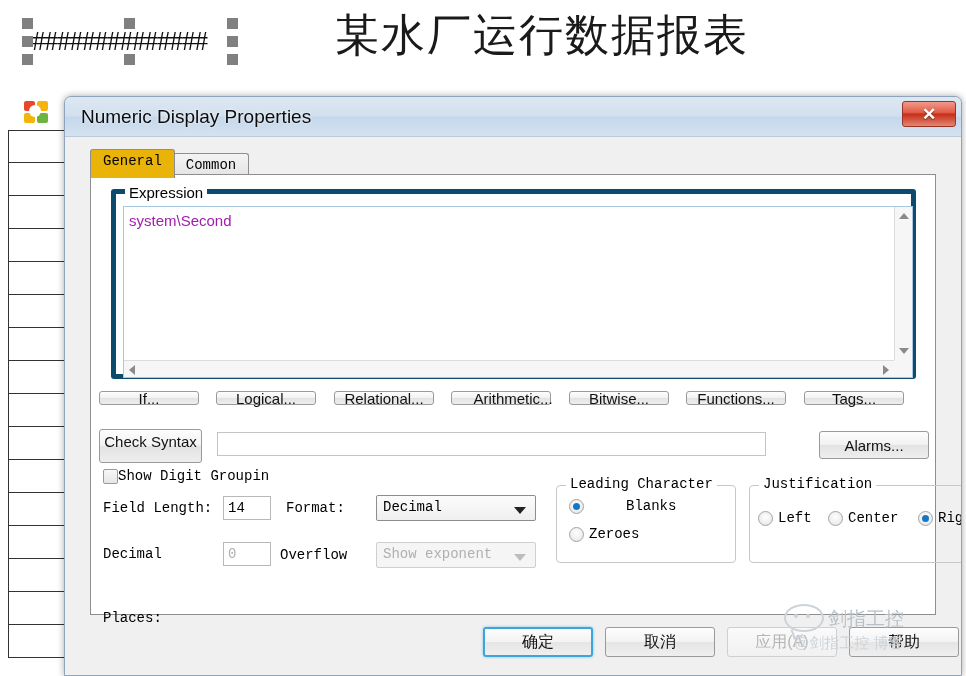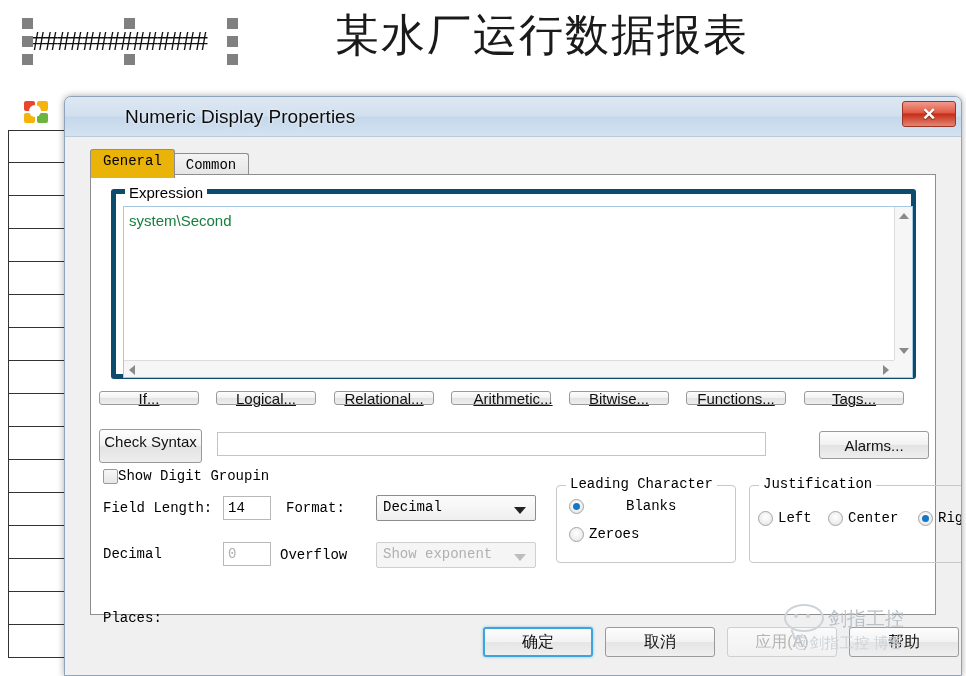--- a/index.html
+++ b/index.html
@@ -66,21 +66,20 @@
     position:relative; height:40px;
     background:linear-gradient(to bottom, rgba(214,228,242,.72) 0%, rgba(198,218,238,.72) 48%, rgba(186,209,234,.80) 52%, rgba(205,223,240,.78) 100%);
     border-bottom:1px solid #b9cadd;
     border-radius:6px 6px 0 0;
   }
   .titlebar .title {
     position:absolute; left:16px; top:9px;
     font-size:19px; color:#0c0c0c; font-family:"Liberation Sans", sans-serif;
     text-shadow:0 0 3px rgba(255,255,255,.9);
     white-space:nowrap;
-    margin-left:44px;
   }
   .close-btn {
     position:absolute; right:5px; top:4px; width:54px; height:26px;
     border:1px solid #9b3327; border-radius:3px;
     background:linear-gradient(to bottom,#f09a8c 0%,#e05a44 45%,#c62d17 50%,#e38673 100%);
     cursor:pointer;
   }
   .close-btn .x {
     position:absolute; left:0; top:0; width:100%; height:100%;
     display:flex; align-items:center; justify-content:center;
@@ -113,21 +112,21 @@
   }
   .grp-legend {
     position:absolute; top:-10px; left:9px; background:#fff; padding:0 4px;
     font-size:15px; color:#000; font-family:"Liberation Sans", sans-serif;
   }
   .expr-box {
     position:absolute; left:7px; top:12px; width:790px; height:172px;
     border:1px solid #a8c7e0; background:#fff;
   }
   .expr-text {
-    position:absolute; left:5px; top:5px; font-size:15px; color:#15803d;
+    position:absolute; left:5px; top:5px; font-size:15px; color:#a21caf;
     font-family:"Liberation Sans", sans-serif;
   }
   .vscroll {
     position:absolute; right:0; top:0; width:18px; bottom:17px;
     background:#f6f6f6; border-left:1px solid #dcdcdc;
   }
   .hscroll {
     position:absolute; left:0; bottom:0; height:17px; right:18px;
     background:#f6f6f6; border-top:1px solid #dcdcdc;
   }
@@ -140,21 +139,21 @@
 
   
   .btn {
     border:1px solid #9a9a9a; border-radius:3px;
     background:linear-gradient(to bottom,#fdfdfd 0%,#f2f2f2 48%,#e3e3e3 52%,#eeeeee 100%);
     font-family:"Liberation Sans", sans-serif; font-size:15px; color:#111;
     display:flex; align-items:center; justify-content:center; cursor:pointer;
     text-align:center;
   }
   .opbar { position:absolute; left:8px; top:216px; width:830px; height:30px; }
-  .opbar .btn { position:absolute; top:0; height:14px; width:100px;text-decoration:underline; }
+  .opbar .btn { position:absolute; top:0; height:14px; width:100px; }
 
   .row2 { position:absolute; left:8px; top:254px; width:830px; height:34px; }
   .check-syntax {
     position:absolute; left:0; top:0; width:103px; height:34px;
     line-height:17px; overflow:hidden; display:block; padding-top:3px;
   }
   .syntax-field {
     position:absolute; left:118px; top:3px; width:549px; height:24px;
     border:1px solid #c4c4c4; background:#fff;
   }

